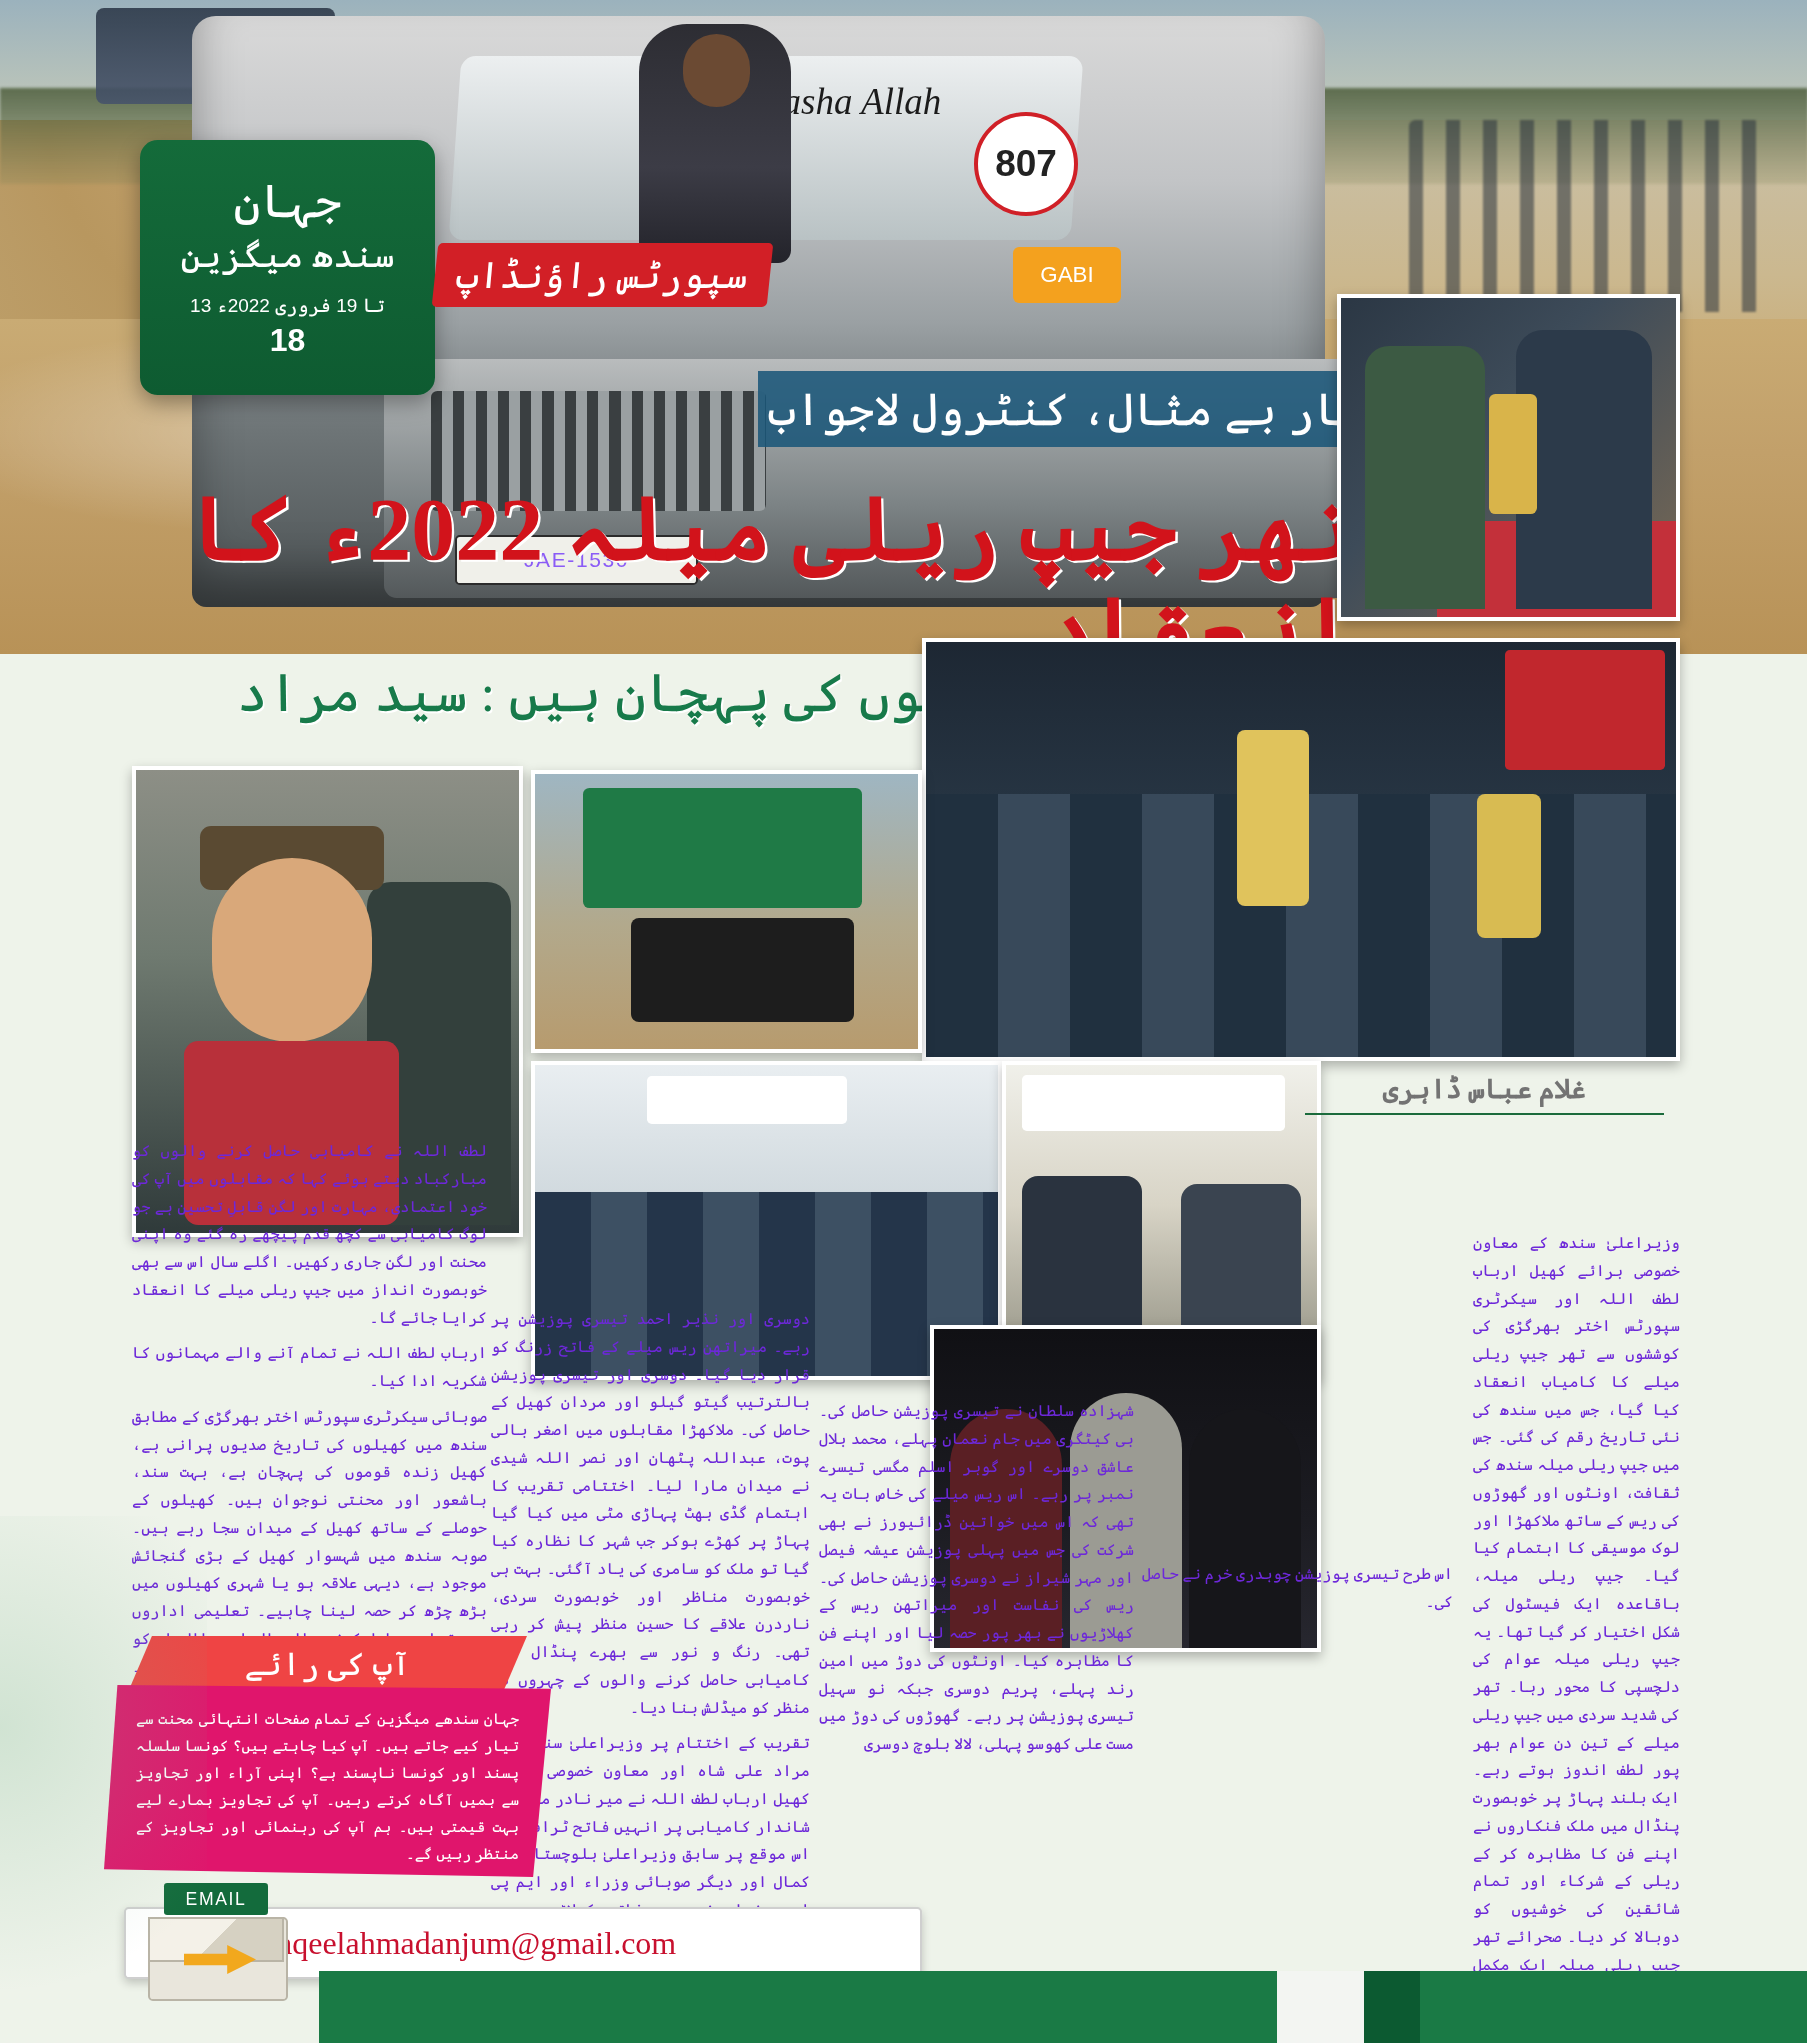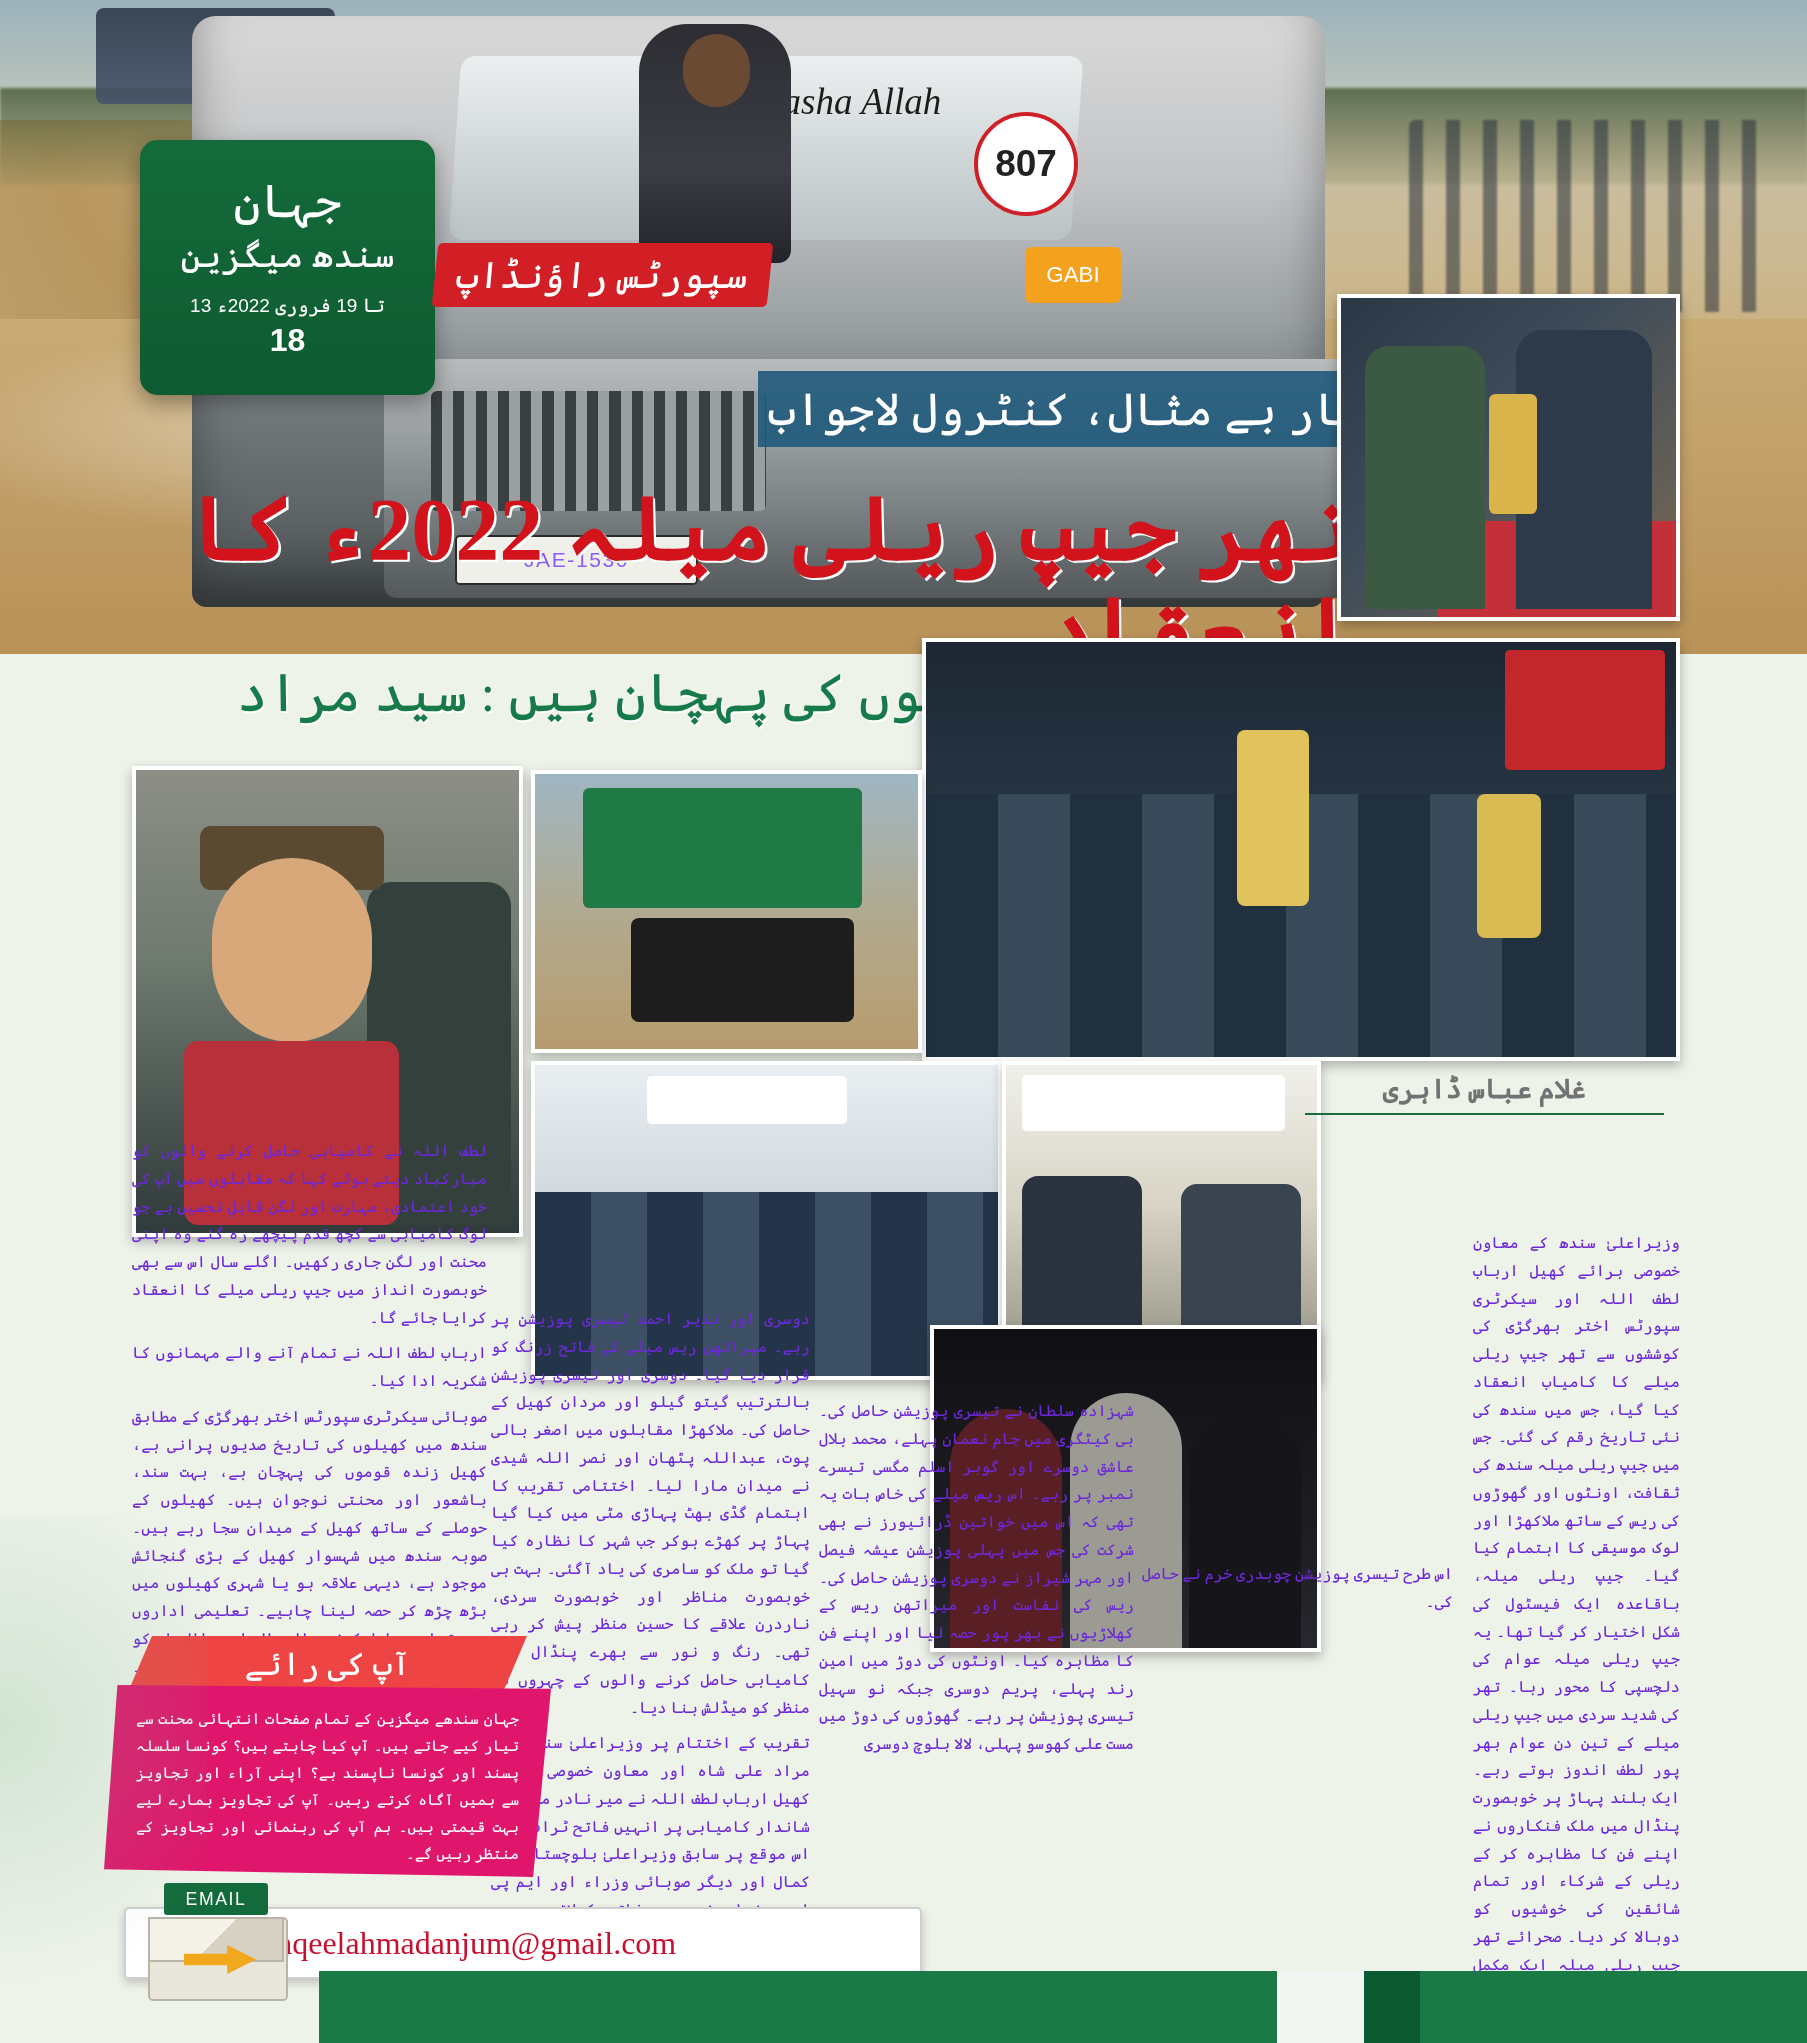--- a/index.html
+++ b/index.html
@@ -42,21 +42,21 @@
   .jeepfront{position:absolute;left:192px;top:343px;width:1037px;height:239px;
     background:linear-gradient(180deg,#b9bcbd,#7d8486 60%,#53585a);border-radius:12.8px;}
   .grille{position:absolute;left:239px;top:375px;width:335px;height:120px;
     background:repeating-linear-gradient(90deg,#3a3f41 0 11.2px,#9aa0a2 11.2px 22.3px);border-radius:6.4px;}
   .plate{position:absolute;left:263px;top:519px;width:239px;height:46px;background:#f0f0ea;
     border:2.4px solid #2b2b2b;border-radius:4.8px;color:#8b5cf6;font-size:21px;
     display:flex;align-items:center;justify-content:center;letter-spacing:1.6px;}
   .numcircle{position:absolute;right:247px;top:96px;width:96px;height:96px;border-radius:50%;
     background:#fff;border:4.8px solid #d02027;color:#222;font-size:37px;font-weight:bold;
     display:flex;align-items:center;justify-content:center;}
-  .sponsor{position:absolute;right:204px;top:231px;width:96px;height:56px;background:#f4a11e;
+  .sponsor{position:absolute;right:204px;top:231px;width:108px;height:56px;background:#f4a11e;
     border-radius:6.4px;color:#fff;font-size:22.3px;display:flex;align-items:center;justify-content:center;}
   .driver{position:absolute;left:447px;top:8px;width:152px;height:239px;
     background:linear-gradient(180deg,#2d2d33 0%,#3c3c46 60%,#23232a 100%);border-radius:48px 48px 12.8px 12.8px;}
   .driver .head{position:absolute;left:44px;top:9.6px;width:67px;height:73px;border-radius:37px;background:#6b4a33;}
   .vehicles-far{position:absolute;left:96px;top:8px;width:239px;height:96px;
     background:linear-gradient(180deg,#2e3a4a,#46536a);border-radius:8px;opacity:.9;}
   .crowd{position:absolute;right:48px;top:120px;width:351px;height:192px;
     background:repeating-linear-gradient(90deg,rgba(40,50,60,.55) 0 14.4px,rgba(200,190,170,0) 14.4px 37px);
     border-radius:6.4px;filter:blur(0.8px);}
 

